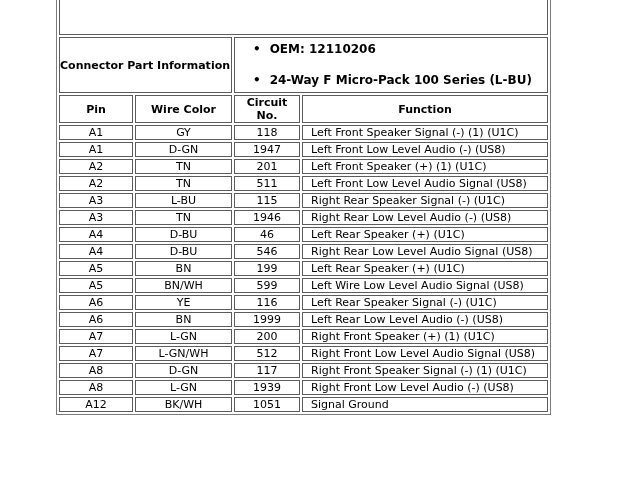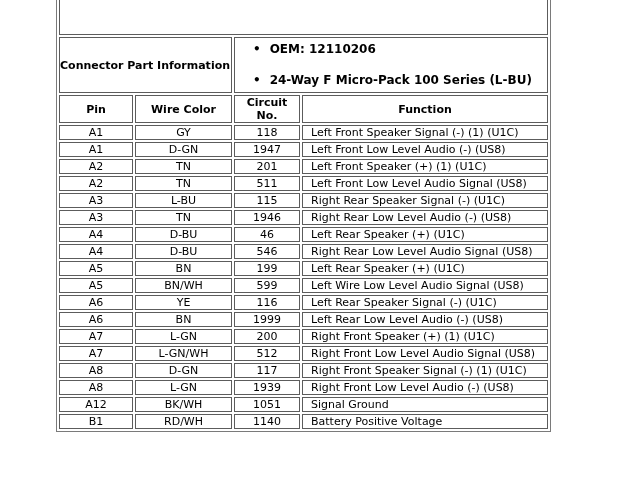--- a/index.html
+++ b/index.html
@@ -220,22 +220,16 @@
             <td class="col-wire">L-GN</td>
             <td class="col-circuit">1939</td>
             <td class="col-function">Right Front Low Level Audio (-) (US8)</td>
           </tr>
           <tr>
             <td class="col-pin">A12</td>
             <td class="col-wire">BK/WH</td>
             <td class="col-circuit">1051</td>
             <td class="col-function">Signal Ground</td>
           </tr>
-          <tr>
-            <td class="col-pin">B1</td>
-            <td class="col-wire">RD/WH</td>
-            <td class="col-circuit">1140</td>
-            <td class="col-function">Battery Positive Voltage</td>
-          </tr>
         </tbody>
     </table>
   </div>
 </div>
 
 </body></html>

